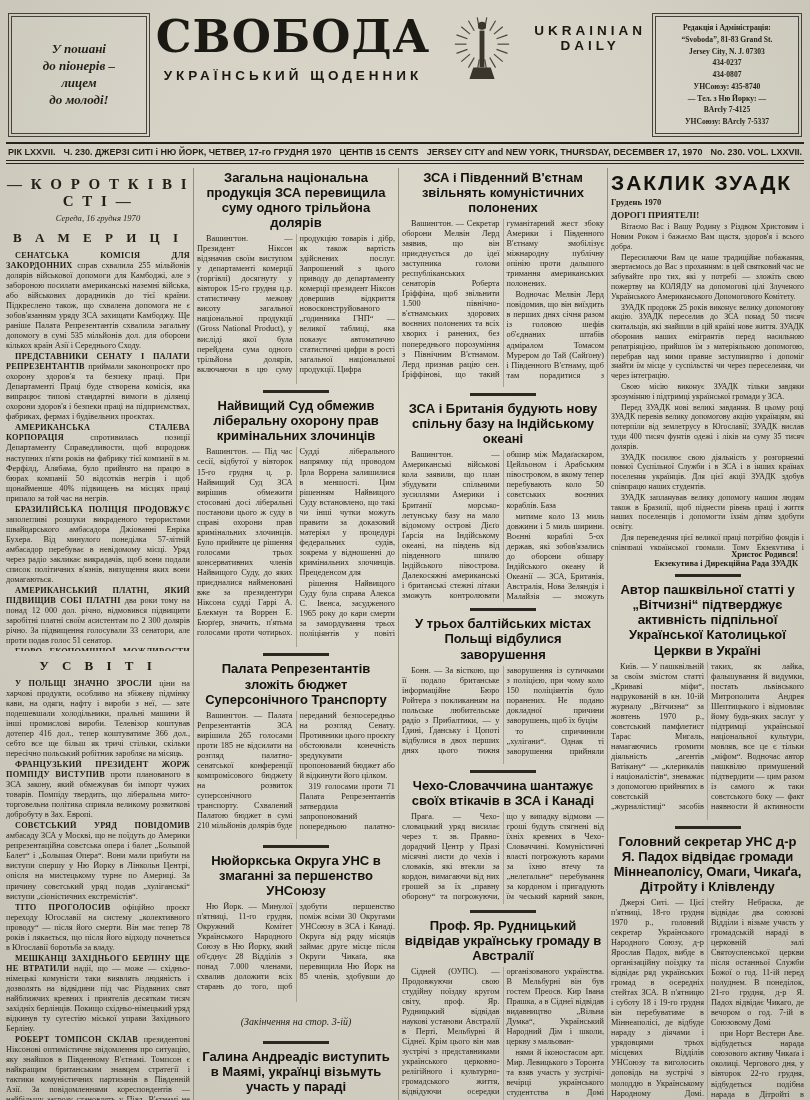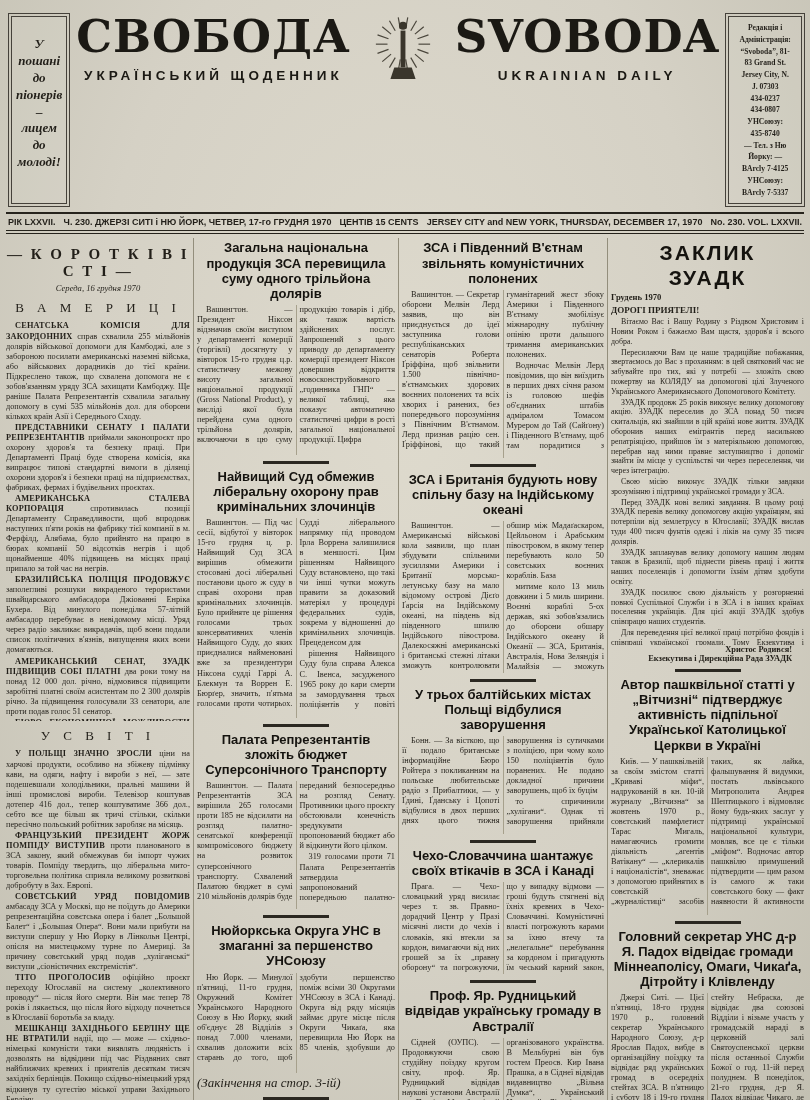--- a/index.html
+++ b/index.html
@@ -3,21 +3,21 @@
 <meta charset="utf-8">
 <style>
 *{margin:0;padding:0;box-sizing:border-box}
 html,body{width:810px;height:1100px}
 body{font-family:"Liberation Serif",serif;color:#221f19;background:#9b978c}
 .page{position:relative;width:810px;height:1100px;overflow:hidden;padding:4px 6px;
  background:radial-gradient(ellipse at 50% 38%,#dedacd 0%,#d5d1c5 55%,#c3c0b2 100%)}
 
 .masthead{display:flex;gap:6px;align-items:stretch;padding:8px 2px 2px}
 .frame-box{border:1px solid #45413a;outline:1px solid #45413a;outline-offset:2px;margin:4px 3px;background:rgba(255,255,255,.06)}
-.slogan-box{width:146px;padding:19px 4px;display:flex;flex-direction:column;justify-content:flex-start;text-align:center;
+.slogan-box{width:146px;padding:19px 4px;display:flex;flex-direction:column;justify-content:center;text-align:center;
  font-style:italic;font-weight:bold;font-size:13px;line-height:1.3}
 .contact-box{width:154px;padding:5px 10px;font-weight:bold;font-size:7.6px;line-height:1.55;text-align:center}
 .title-area{flex:1;display:flex;justify-content:center;align-items:flex-start;gap:21px;padding-top:2px}
 .title-col{text-align:center}
 .np-title{font-family:"DejaVu Serif",serif;font-weight:bold;font-size:45px;line-height:1;letter-spacing:1px;color:#1b1914}
 .np-sub{font-family:"Liberation Sans",sans-serif;font-weight:bold;font-size:13.5px;letter-spacing:4px;margin-top:9px;color:#1b1914}
 .emblem{width:62px;height:74px;flex:0 0 auto;margin-top:-2px}
 
 .dateline{display:flex;justify-content:space-between;align-items:center;gap:2px;
  border-top:2px solid #26231c;border-bottom:4px double #26231c;padding:3px 2px;margin-top:2px;
@@ -29,29 +29,29 @@
 
 .headline{font-family:"Liberation Sans",sans-serif;font-weight:700;font-size:13px;line-height:1.16;text-align:center;margin:2px 1px 4px;color:#15130f}
 .abody{font-size:8.3px;line-height:1.21;text-align:justify;overflow:hidden}
 .cols{column-count:2;column-gap:7px;column-rule:1px solid #a6a08c}
 .para{text-indent:9px;margin-bottom:1px}
 .news strong{letter-spacing:.2px}
 .sep{width:66px;border-top:3px solid #2b2821;margin:6px auto 5px}
 
 .kv-title{font-weight:bold;font-size:15px;letter-spacing:2.5px;text-align:center;margin-top:8px}
 .kv-date{font-style:italic;text-align:center;font-size:8.6px;margin:3px 0 7px}
-.sec-head{text-align:center;font-weight:normal;font-size:13px;letter-spacing:5px;margin:7px 0 5px}
-
-.zk-head{font-family:"Liberation Sans",sans-serif;font-weight:700;font-size:21px;letter-spacing:2px;text-align:center;margin:3px 12px 2px}
+.sec-head{text-align:center;font-weight:bold;font-size:13px;letter-spacing:5px;margin:7px 0 5px}
+
+.zk-head{font-family:"Liberation Sans",sans-serif;font-weight:700;font-size:21px;letter-spacing:2px;text-align:left;margin:3px 0 2px}
 .zk-date{font-size:8.6px;font-weight:bold;margin:0 4px 3px 0}
 .zk-sal{font-weight:bold;font-size:9px;margin-bottom:2px}
 .zk-body{font-size:7.9px;line-height:1.24;text-align:justify}
 .zk-body .para{text-indent:10px}
-.zk-sig1,.zk-sig2{text-align:right;font-weight:bold;font-size:8.4px;margin-right:12px}
-.continuation{font-style:italic;font-size:13px;margin:2px 0}
+.zk-sig1,.zk-sig2{text-align:right;font-weight:bold;font-size:8.4px;margin-right:6px}
+.continuation{text-align:center;font-style:italic;font-size:10px;margin:14px 0}
 </style>
 </head>
 <body>
 
 <div class="page">
 
   <header class="masthead">
     <div class="frame-box slogan-box">
       <div>У пошані</div>
       <div>до піонерів –</div>
@@ -83,21 +83,20 @@
           <line x1="34.8" y1="14.2" x2="36.9" y2="2.4"></line>
             <line x1="40" y1="16.1" x2="46" y2="5.8"></line>
           <line x1="44.3" y1="19.7" x2="53.4" y2="12"></line>
             <line x1="47" y1="24.5" x2="58.3" y2="20.4"></line>
         </g>
         <rect x="29.5" y="16" width="5" height="38" fill="#3a362c"></rect>
         <circle cx="32" cy="11" r="4.2" fill="#3a362c"></circle>
         <path d="M23 54 L41 54 L45 66 L19 66 Z" fill="#3a362c"></path>
       </svg>
       <div class="title-col">
-        <div class="np-title">SVOBODA</div>
         <div class="np-sub">UKRAINIAN DAILY</div>
       </div>
     </div>
 
     <div class="frame-box contact-box">
       <div>Редакція і Адміністрація:</div>
       <div>“Svoboda”, 81-83 Grand St.</div>
       <div>Jersey City, N. J. 07303</div>
       <div>434-0237</div>
       <div>434-0807</div>
@@ -120,21 +119,21 @@
 
     <div class="colgroup">
       <div class="kv-title">—  К О Р О Т К І   В І С Т І  —</div>
       <div class="kv-date">Середа, 16 грудня 1970</div>
       <div class="sec-head">В  А М Е Р И Ц І</div>
       <div class="abody" style="max-height:400px">
           <p class="para news"><strong>СЕНАТСЬКА КОМІСІЯ ДЛЯ ЗАКОРДОННИХ </strong>справ схвалила 255 мільйонів долярів військової допомоги для Камбоджі, але з забороною посилати американські наземні війська, або військових дорадників до тієї країни. Підкреслено також, що схвалена допомога не є зобов'язанням уряду ЗСА захищати Камбоджу. Ще раніше Палата Репрезентантів схвалила загальну допомогу в сумі 535 мільйонів дол. для оборони кількох країн Азії і Середнього Сходу.</p>
           <p class="para news"><strong>ПРЕДСТАВНИКИ СЕНАТУ І ПАЛАТИ РЕПРЕЗЕНТАНТІВ </strong>приймали законопроєкт про охорону здоров'я та безпеку праці. При Департаменті Праці буде створена комісія, яка випрацює типові стандартні вимоги в ділянці охорони здоров'я і безпеки праці на підприємствах, фабриках, фермах і будівельних проєктах.</p>
           <p class="para news"><strong>АМЕРИКАНСЬКА СТАЛЕВА КОРПОРАЦІЯ </strong>спротивилась позиції Департаменту Справедливости, щоб впродовж наступних п'яти років на фабрику тієї компанії в м. Ферфілд, Алябама, було прийнято на працю в бюрах компанії 50 відсотків негрів і щоб щонайменше 40% підвищень на місцях праці припало за той час на негрів.</p>
           <p class="para news"><strong>БРАЗИЛІЙСЬКА ПОЛІЦІЯ ПРОДОВЖУЄ </strong>заполегливі розшуки викраденого терористами швайцарського амбасадора Джіованні Енріка Бухера. Від минулого понеділка 57-літній амбасадор перебуває в невідомому місці. Уряд через радіо закликає викрадачів, щоб вони подали список політичних в'язнів, випущення яких вони домагаються.</p>
-          <p class="para news"><strong>АМЕРИКАНСЬКИЙ СЕНАТ, ЗУАДК ПІДВИЩИВ СОБІ ПЛАТНІ </strong>два роки тому на понад 12 000 дол. річно, відмовився підвищити заробітні платні своїм асистентам по 2 300 долярів річно. За підвищення голосували 33 сенатори, але проти подав голос 51 сенатор.</p>
+          <p class="para news"><strong>АМЕРИКАНСЬКИЙ ПЛАТНІ, ЯКИЙ ПІДВИЩИВ СОБІ ПЛАТНІ </strong>два роки тому на понад 12 000 дол. річно, відмовився підвищити заробітні платні своїм асистентам по 2 300 долярів річно. За підвищення голосували 33 сенатори, але проти подав голос 51 сенатор.</p>
           <p class="para news"><strong>БЮРО ЕКОНОМІЧНОЇ МОЖЛИВОСТИ ДЛЯ ВСІХ </strong>повідомило, що воно не буде змінювати свого сучасного керівництва. Справами убогих займаються 2 000 юристів у 850 представництвах по всій країні.</p>
         </div>
       <div class="sec-head">У  С В І Т І</div>
       <div class="abody">
           <p class="para news"><strong>У ПОЛЬЩІ ЗНАЧНО ЗРОСЛИ </strong>ціни на харчові продукти, особливо на збіжеву підмінку кави, на одяги, нафту і вироби з неї, — зате подешевшали холодільники, пральні машини й інші промислові вироби. Телевізор коштував дотепер 416 дол., тепер коштуватиме 366 дол., себто все ще більш як тричі стільки, скільки пересічно польський робітник заробляє на місяць.</p>
           <p class="para news"><strong>ФРАНЦУЗЬКИЙ ПРЕЗИДЕНТ ЖОРЖ ПОМПІДУ ВИСТУПИВ </strong>проти планованого в ЗСА закону, який обмежував би імпорт чужих товарів. Помпіду твердить, що ліберальна мито-торговельна політика сприяла великому розвиткові добробуту в Зах. Европі.</p>
           <p class="para news"><strong>СОВЄТСЬКИЙ УРЯД ПОВІДОМИВ </strong>амбасаду ЗСА у Москві, що не поїдуть до Америки репрезентаційна совєтська опера і балет „Большой Балет“ і „Большая Опера“. Вони мали прибути на виступи спершу у Ню Йорку в Лінкольн Центрі, опісля на мистецькому турне по Америці. За причину совєтський уряд подав „хуліганські“ виступи „сіоністичних екстремістів“.</p>
           <p class="para news"><strong>ТІТО ПРОГОЛОСИВ </strong>офіційно проєкт переходу Югославії на систему „колективного проводу“ — після його смерти. Він має тепер 78 років і лякається, що після його відходу почнеться в Югославії боротьба за владу.</p>
           <p class="para news"><strong>МЕШКАНЦІ ЗАХІДНЬОГО БЕРЛІНУ ЩЕ НЕ ВТРАТИЛИ </strong>надії, що — може — східньо-німецькі комуністи таки виявлять людяність і дозволять на відвідини під час Різдвяних свят найближчих кревних і приятелів десяткам тисяч західніх берлінців. Покищо східньо-німецький уряд відкинув ту сугестію міської управи Західнього Берліну.</p>
           <p class="para news"><strong>РОБЕРТ ТОМПСОН СКЛАВ </strong>президентові Ніксонові оптимістичне звідомлення про ситуацію, яку знайшов в Південному В'єтнамі. Томпсон є найкращим британським знавцем стратегії і тактики комуністичних партизанів в Південній Азії. За повідомленнями кореспондентів — найбільшу загрозу становлять у Півд. В'єтнамі не збройні ватаги комуністів, а тисячі комуністичних агентів у державному апараті.</p>
@@ -230,22 +229,22 @@
       <section>
         <h2 class="headline zk-head">ЗАКЛИК ЗУАДК</h2>
         <div class="zk-date">Грудень 1970</div>
         <div class="zk-sal">ДОРОГІ ПРИЯТЕЛІ!</div>
         <div class="abody zk-body" style="max-height:328px">
             <p class="para">Вітаємо Вас і Вашу Родину з Різдвом Христовим і Новим Роком і бажаємо Вам щастя, здоров'я і всього добра.</p>
             <p class="para">Пересилаючи Вам це наше традиційне побажання, звертаємось до Вас з проханням: в цей святковий час не забувайте про тих, які у потребі — зложіть свою пожертву на КОЛЯДУ на допомогові цілі Злученого Українського Американського Допомогового Комітету.</p>
             <p class="para">ЗУАДК продовж 25 років виконує велику допомогову акцію. ЗУАДК переселив до ЗСА понад 50 тисяч скитальців, які знайшли в цій країні нове життя. ЗУАДК оборонив наших емігрантів перед насильною репатріяцією, прийшов їм з матеріяльною допомогою, перебрав над ними правне заступництво і допоміг знайти їм місце у суспільстві чи через переселення, чи через інтеграцію.</p>
             <p class="para">Свою місію виконує ЗУАДК тільки завдяки зрозумінню і підтримці української громади у ЗСА.</p>
             <p class="para">Перед ЗУАДК нові великі завдання. В цьому році ЗУАДК перевів велику допомогову акцію українцям, які потерпіли від землетрусу в Югославії; ЗУАДК вислав туди 400 тисяч фунтів одежі і ліків на суму 35 тисяч долярів.</p>
+            <p class="para">ЗУАДК посилює свою діяльність у розгорненні повної Суспільної Служби і в ЗСА і в інших країнах поселення українців. Для цієї акції ЗУАДК здобув співпрацю наших студентів.</p>
             <p class="para">ЗУАДК запланував велику допомогу нашим людям також в Бразилії, щоб піднести рівень праці і життя наших поселенців і допомогти їхнім дітям здобути освіту.</p>
-            <p class="para">ЗУАДК посилює свою діяльність у розгорненні повної Суспільної Служби і в ЗСА і в інших країнах поселення українців. Для цієї акції ЗУАДК здобув співпрацю наших студентів.</p>
             <p class="para">Для переведення цієї великої праці потрібно фондів і співпраці української громади. Тому Екзекутива і Дирекційна Рада звертаються до Вас з проханням стати у ряди суспільних працівників і своєю пожертвою КОЛЯДИ допомогти здійснити наші великі гуманітарні задуми.</p>
           </div>
         <div class="zk-sig1">Христос Родився!</div>
         <div class="zk-sig2">Екзекутива і Дирекційна Рада ЗУАДК</div>
       </section>
       <div class="sep"></div>
       <section>
         <h2 class="headline">Автор пашквільної статті у „Вітчизні“ підтверджує активність підпільної Української Католицької Церкви в Україні</h2>
         <div class="abody cols" style="height:158px">
             <p class="para">Київ. — У пашквільній за своїм змістом статті „Криваві міфи“, надрукованій в кн. 10-ій журналу „Вітчизна“ за жовтень 1970 р., совєтський памфлетист Тарас Мигаль, намагаючись громити діяльність „агентів Ватікану“ — „клерикалів і націоналістів“, зневажає з допомогою прийнятих в совєтській „журналістиці“ засобів таких, як лайка, фальшування й видумки, постать львівського Митрополита Андрея Шептицького і відмовляє йому будь-яких заслуг у підтримці української національної культури, мовляв, все це є тільки „міфом“. Водночас автор пашквілю примушений підтвердити — цим разом із самого ж таки совєтського боку — факт наявности й активности підпільної Української Католицької Церкви в Україні.</p>

